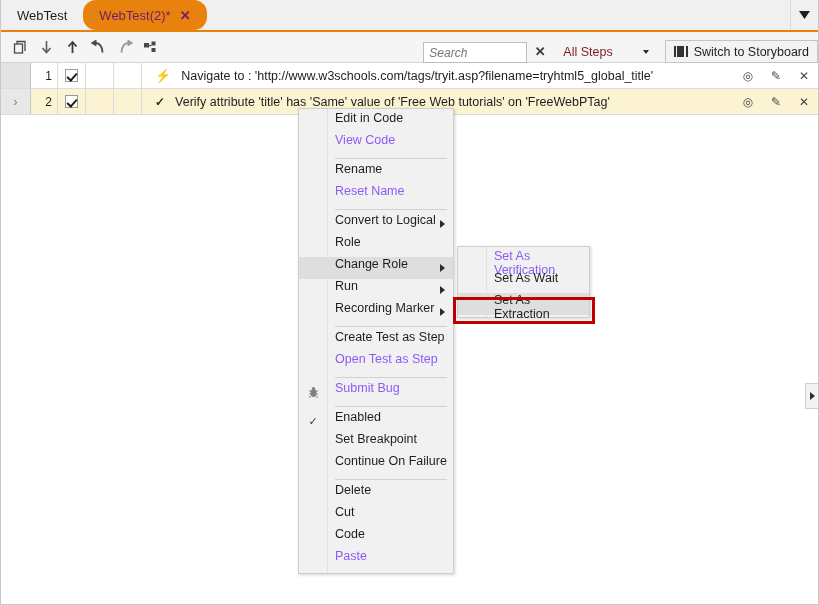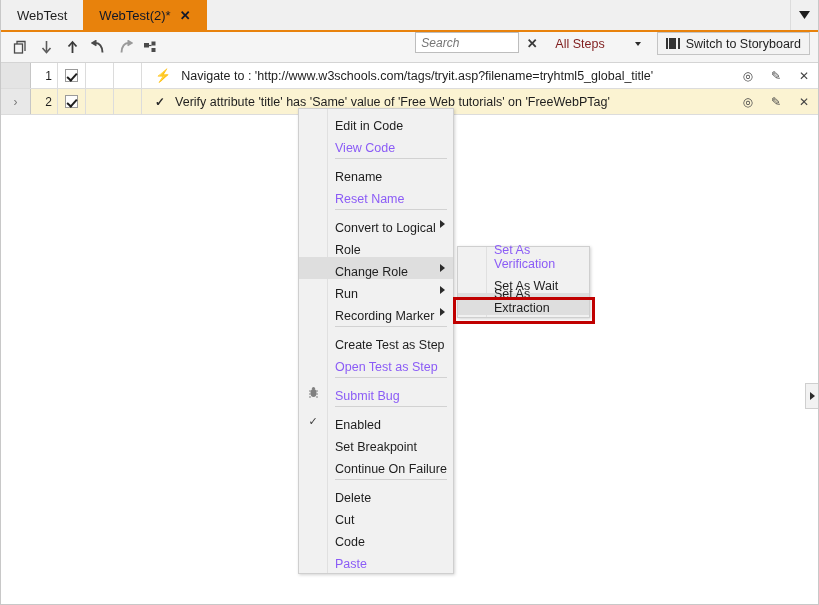--- a/index.html
+++ b/index.html
@@ -32,25 +32,26 @@
   }
   .tab {
     height: 30px;
     padding: 0 16px;
     display: flex;
     align-items: center;
     gap: 9px;
     font-size: 13px;
     cursor: default;
     white-space: nowrap;
+    border-radius: 13px;
   }
   .tab.inactive { color: #1e1e1e; background: transparent; }
   .tab.active {
     background: #e8820c;
-    color: #0f172a;
+    color: #701a75;
     font-weight: normal;
   }
   .tab-close {
     font-size: 13px;
     font-weight: bold;
     line-height: 1;
   }
   .tab-dropdown {
     position: absolute;
     right: 0; top: 0;
@@ -72,24 +73,24 @@
   }
   .tb-btn {
     width: 23px; height: 23px;
     display: flex; align-items: center; justify-content: center;
     margin-right: 3px;
     color: #4a4a4a;
   }
   .tb-btn svg { display: block; }
   .tb-right {
     position: absolute;
-    right: 8px; top: 0;
+    right: 0; top: 0;
     height: 31px;
     display: flex;
-    align-items: flex-start;
+    align-items: flex-end;
     gap: 0;
   }
   .search-box {
     width: 104px; height: 21px;
     border: 1px solid #bdbdbd;
     background: #ffffff;
     font-family: "Liberation Sans", sans-serif;
     font-size: 12px;
     font-style: italic;
     color: #8a8a8a;
@@ -244,21 +245,21 @@
     position: absolute;
     left: 0; top: 0; bottom: 0;
     width: 28px;
     background: #f1f1f1;
     border-right: 1px solid #e0e0e0;
   }
   .mi {
     position: relative;
     height: 22px;
     display: flex;
-    align-items: flex-end;
+    align-items: flex-start;
     padding-left: 36px;
     padding-right: 6px;
     font-size: 12.5px;
     color: #1e1e1e;
     background: transparent;
     z-index: 2;
   }
   .mi.disabled { color: #8b5cf6; }
   .mi.hl { background: #dedede; }
   .mi .gl {

